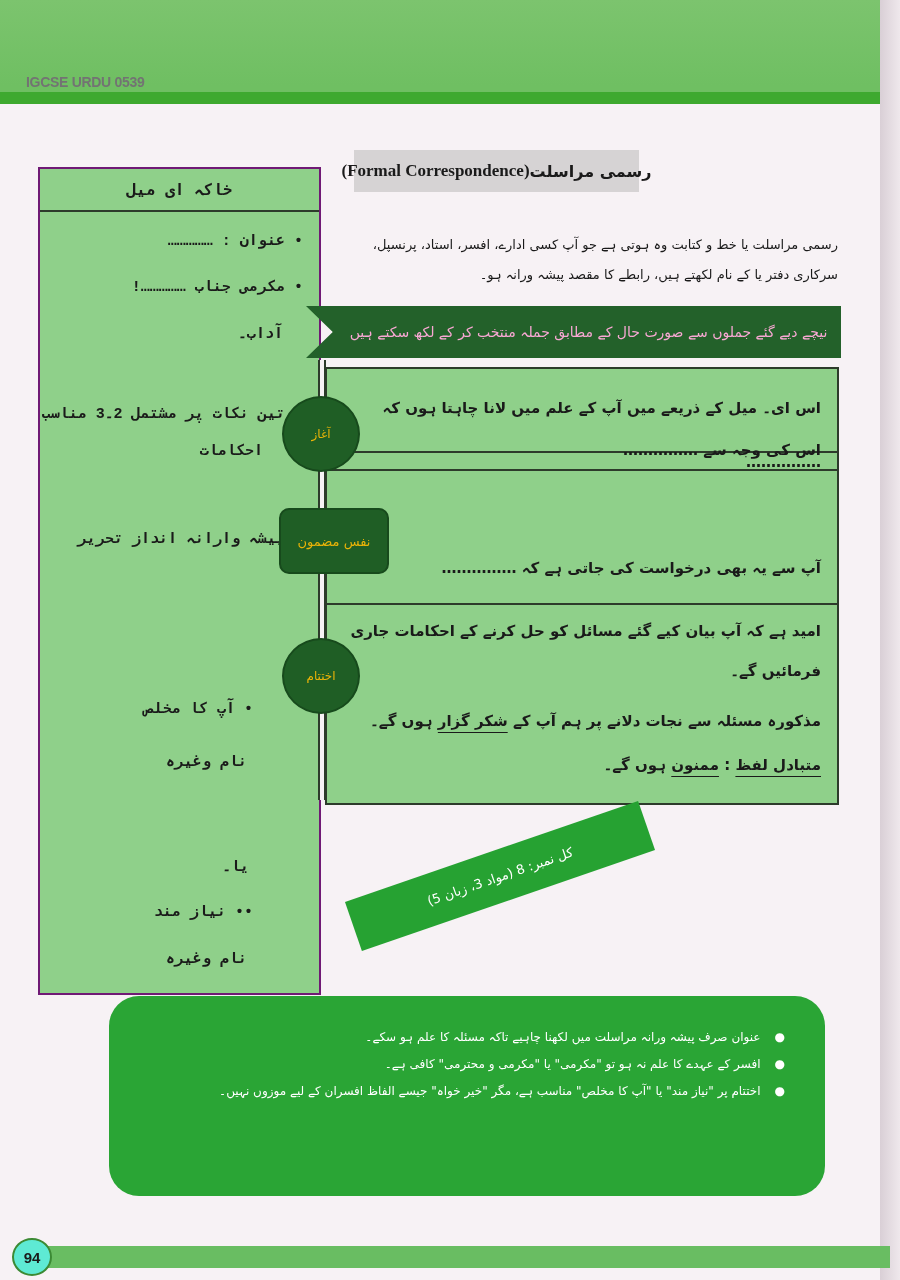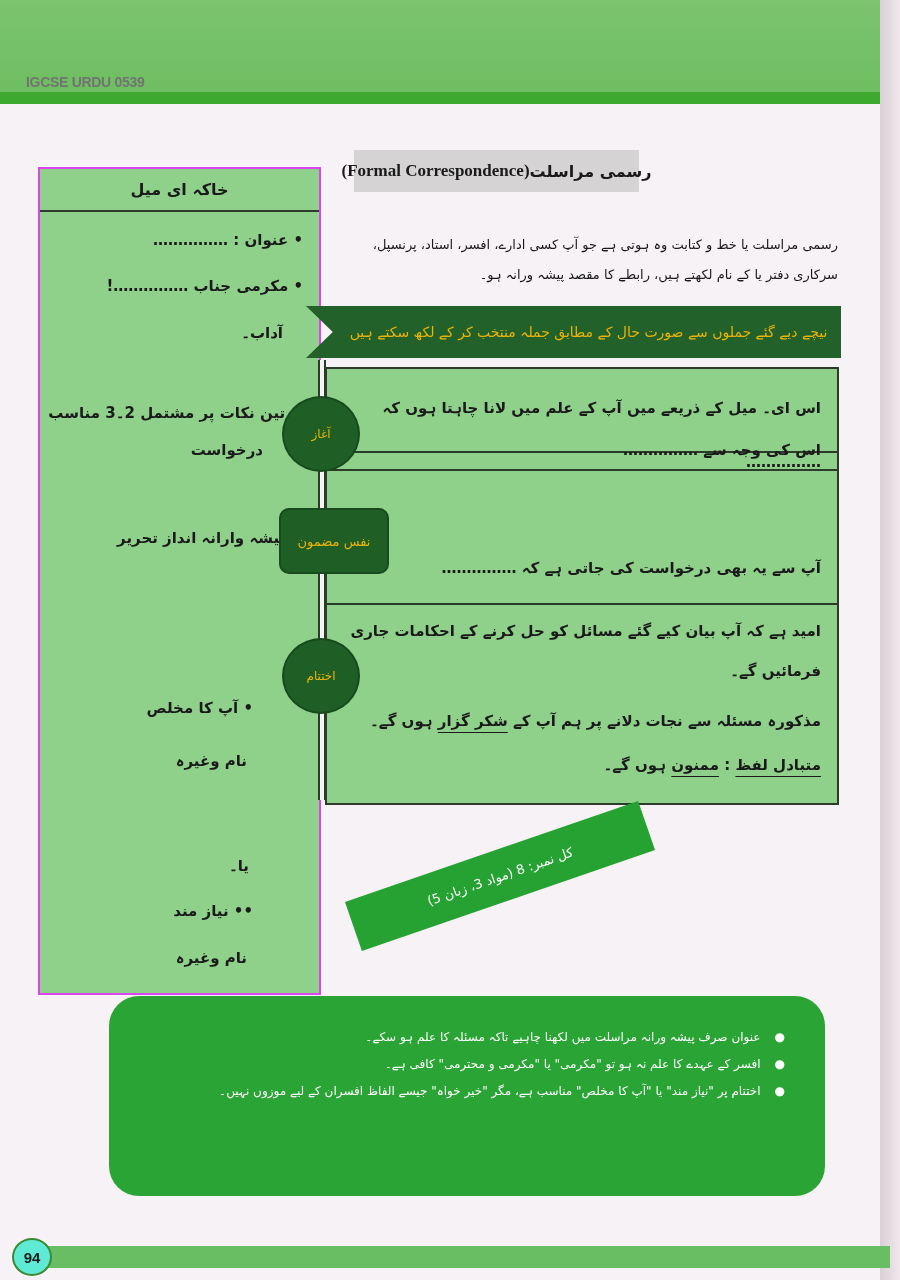--- a/index.html
+++ b/index.html
@@ -26,21 +26,21 @@
   .header-code {
     position: absolute; left: 26px; top: 74px;
     color: #737373; font-weight: bold; font-size: 14px;
     font-family: "Liberation Sans", sans-serif; letter-spacing: -0.3px;
   }
   .urdu { direction: rtl; font-family: "DejaVu Sans", sans-serif; }
 
   
   .outline-box {
     position: absolute; left: 38px; top: 167px; width: 283px; height: 828px;
-    background: #8fd08a; border: 2px solid #d946ef;
+    background: #8fd08a; border: 2px solid #701a75; font-family: Liberation Mono, monospace;
   }
   .outline-head {
     height: 43px; border-bottom: 2px solid #2d3b2b;
     display: flex; align-items: center; justify-content: center;
     font-size: 16px; font-weight: bold;
   }
   .outline-line {
     position: absolute; right: 16px; font-size: 15px; font-weight: bold;
     white-space: nowrap;
   }
@@ -56,21 +56,21 @@
   .intro {
     position: absolute; right: 62px; top: 230px; width: 480px;
     font-size: 13px; line-height: 30px; text-align: right;
   }
 
   
   .banner {
     position: absolute; left: 306px; top: 306px; width: 535px; height: 52px;
     background: #23612a;
     clip-path: polygon(0 0, 100% 0, 100% 100%, 0 100%, 5% 50%);
-    color: #eab308; font-size: 14px;
+    color: #f9a8d4; font-size: 14px;
     display: flex; align-items: center; justify-content: center;
     padding-left: 30px;
   }
 
   
   .sentence-panel {
     position: absolute; left: 325px; top: 367px; width: 514px; height: 438px;
     background: #8fd08a; border: 2px solid #2d3b2b;
   }
   .sentence-row {
@@ -142,21 +142,21 @@
 </div>
 
 <div class="intro urdu">رسمی مراسلت یا خط و کتابت وہ ہوتی ہے جو آپ کسی ادارے، افسر، استاد، پرنسپل، سرکاری دفتر یا کے نام لکھتے ہیں، رابطے کا مقصد پیشہ ورانہ ہو۔</div>
 
 <div class="outline-box urdu">
   <div class="outline-head">خاکہ ای میل</div>
   <div class="outline-line" style="top:62px">• عنوان : ……………</div>
   <div class="outline-line" style="top:108px">• مکرمی جناب ……………!</div>
   <div class="outline-line" style="top:155px;right:36px">آداب۔</div>
   <div class="outline-line" style="top:235px">✓ تین نکات پر مشتمل 2۔3 مناسب</div>
-  <div class="outline-line" style="top:272px;right:56px">درخواست</div>
+  <div class="outline-line" style="top:272px;right:56px">احکامات</div>
   <div class="outline-line" style="top:360px">✓ پیشہ وارانہ انداز تحریر</div>
   <div class="outline-line" style="top:530px;right:66px">• آپ کا مخلص</div>
   <div class="outline-line" style="top:583px;right:72px">نام وغیرہ</div>
   <div class="outline-line" style="top:688px;right:70px">یا۔</div>
   <div class="outline-line" style="top:733px;right:66px">•• نیاز مند</div>
   <div class="outline-line" style="top:780px;right:72px">نام وغیرہ</div>
 </div>
 
 <div class="banner urdu">نیچے دیے گئے جملوں سے صورت حال کے مطابق جملہ منتخب کر کے لکھ سکتے ہیں</div>
 

